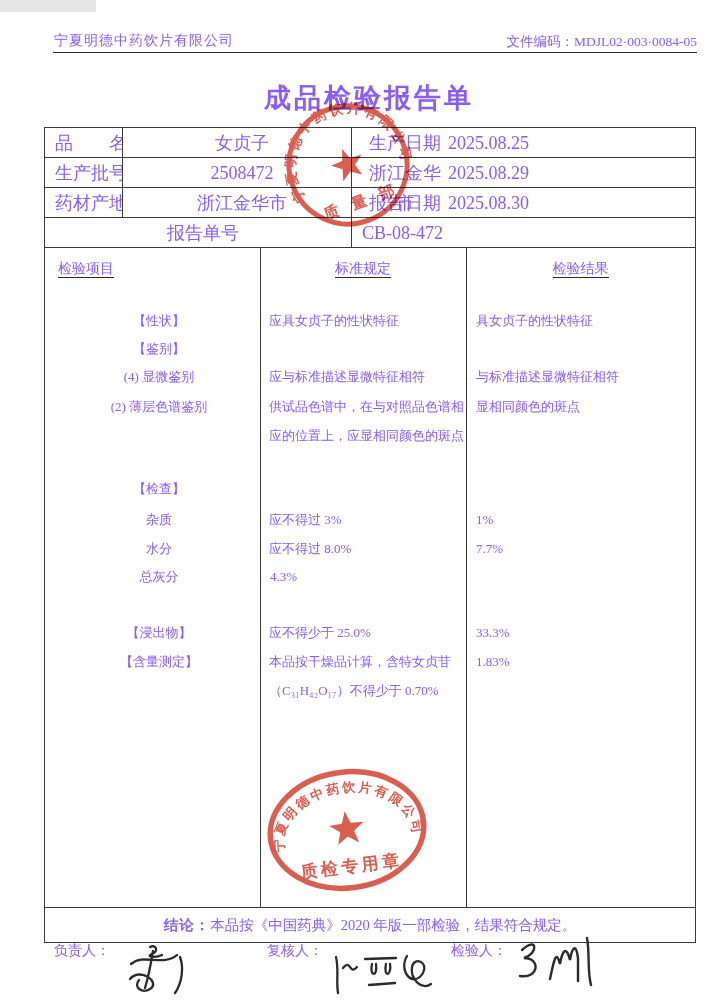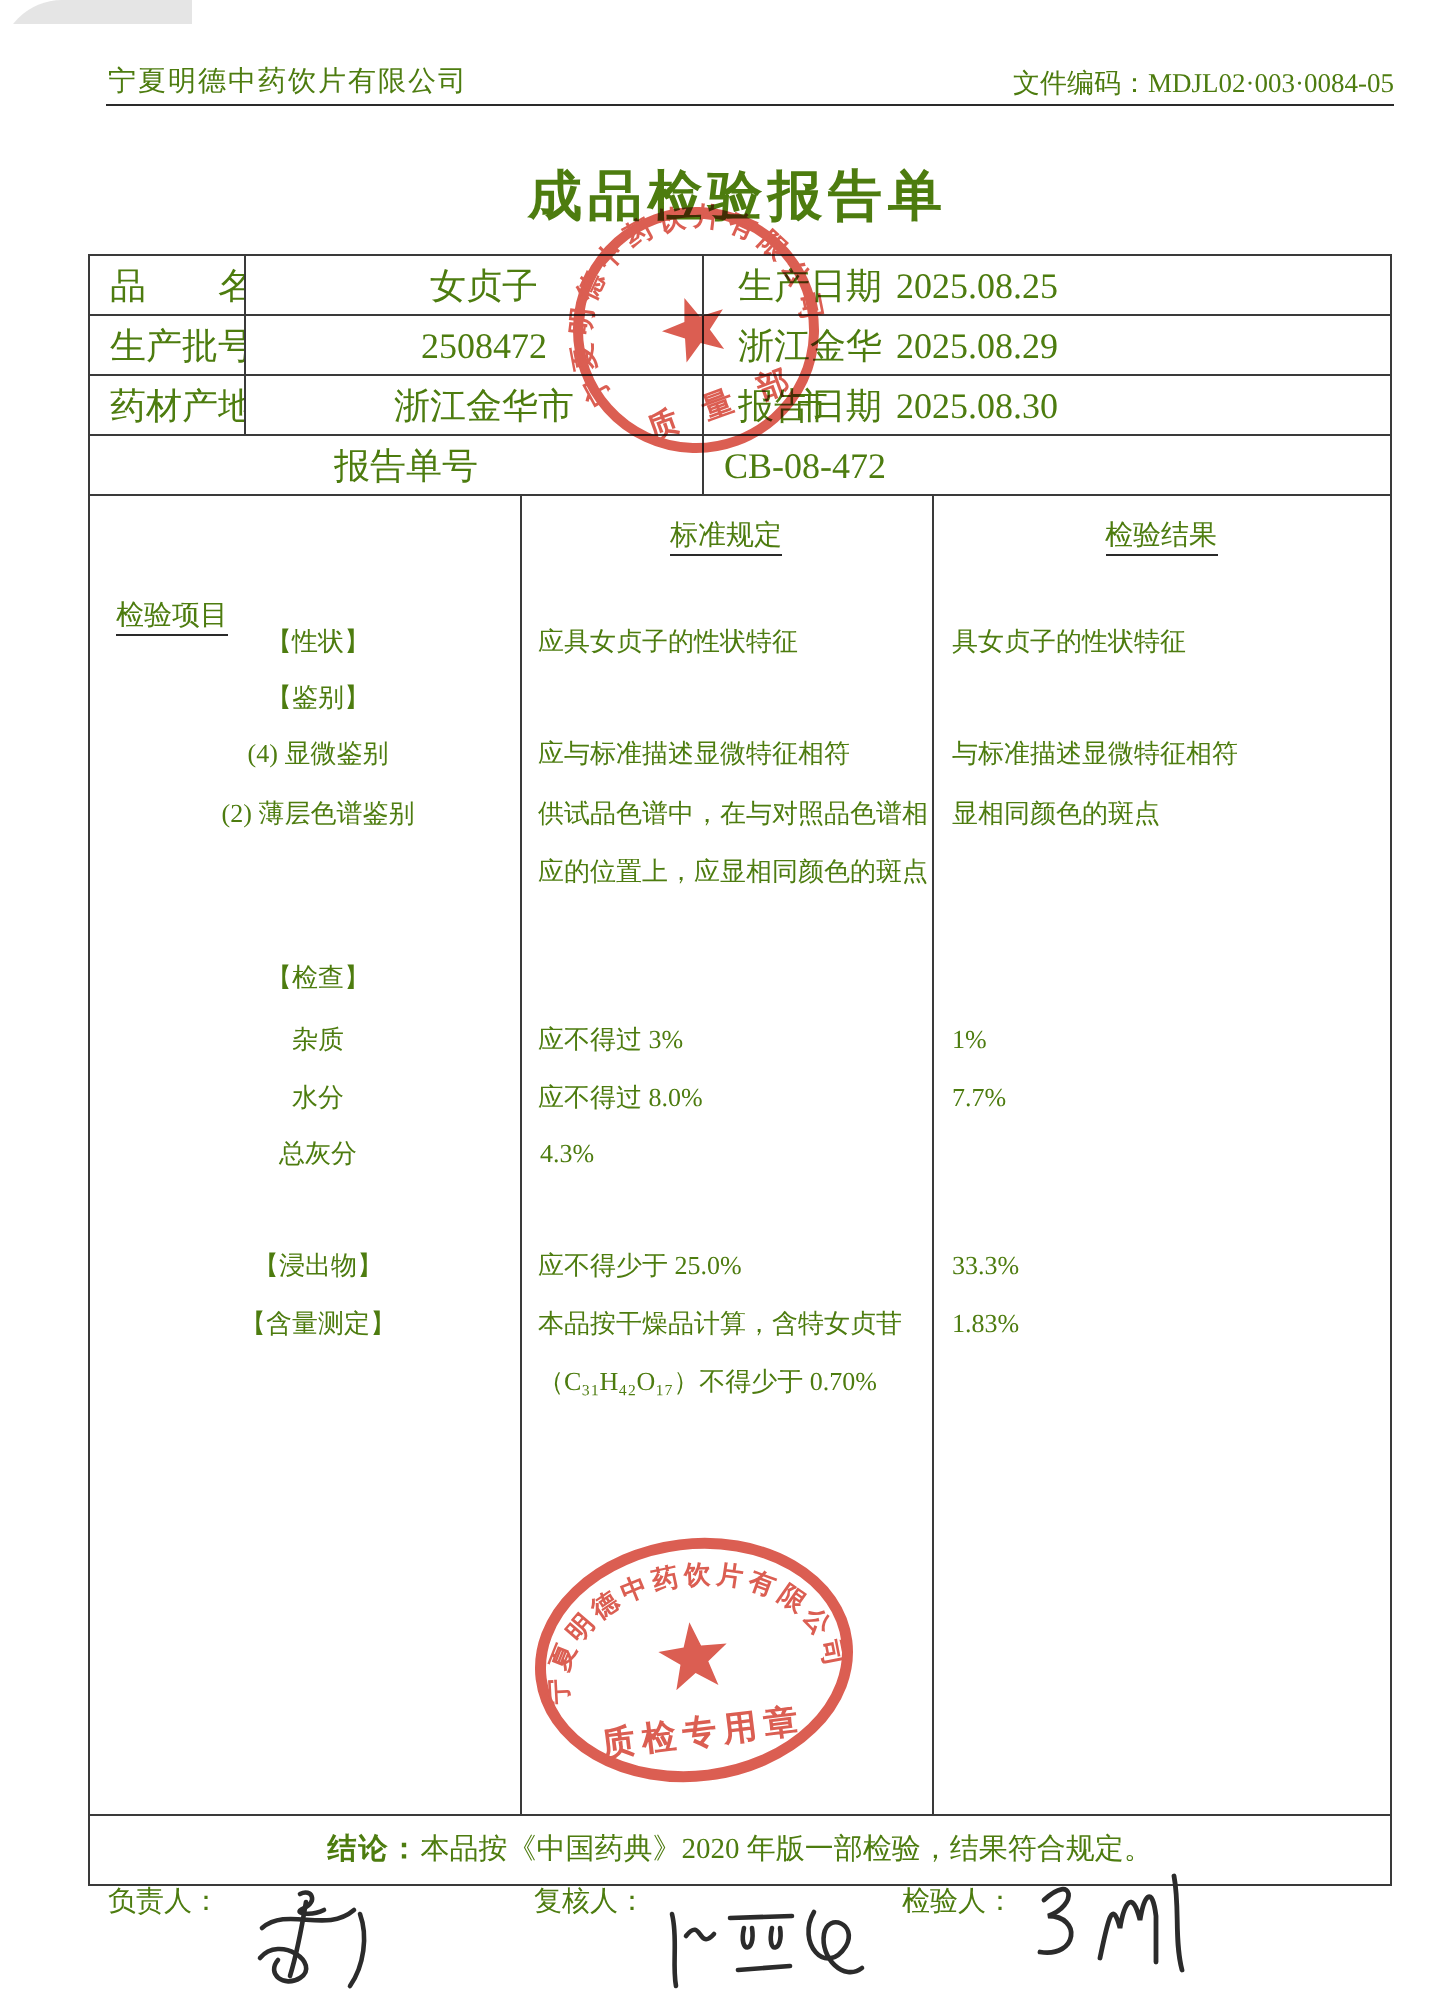--- a/index.html
+++ b/index.html
@@ -1,18 +1,18 @@
 <!DOCTYPE html>
 <html><head>
 <meta charset="utf-8">
 <style>
   html,body{margin:0;padding:0;background:#ffffff;}
   .page{
     position:relative;width:724px;height:1000px;background:#fff;overflow:hidden;
-    font-family:"Liberation Serif","DejaVu Serif",serif;color:#4d7c0f;border-radius:31px;
+    font-family:"Liberation Serif","DejaVu Serif",serif;color:#8b5cf6;
   }
   .artifact-top{position:absolute;left:0;top:0;width:96px;height:12px;background:#d7d7d7;opacity:.65;}
   .doc-header{position:absolute;left:54px;top:32px;width:643px;height:20px;font-size:14px;}
   .company-name{position:absolute;left:0;top:0;letter-spacing:1px;}
   .doc-code{position:absolute;right:0;top:1px;font-size:13.5px;}
   .header-rule{position:absolute;left:53px;top:52px;width:644px;height:0;border-top:1.6px solid #2a2a2a;}
   .report-title{position:absolute;left:44px;top:80px;width:650px;text-align:center;
     font-size:27px;font-weight:bold;letter-spacing:3px;}
   .doc-table{position:absolute;left:44px;top:127px;width:650px;border:1px solid #3a3a3a;}
   .info-row{display:flex;border-bottom:1px solid #3a3a3a;height:30px;line-height:30px;font-size:18px;box-sizing:border-box;text-align:center;}
@@ -20,21 +20,21 @@
   .cell{box-sizing:border-box;padding-left:10px;white-space:nowrap;overflow:hidden;}
   .c-label{width:78px;border-right:1px solid #3a3a3a;}
   .c-value{width:229px;border-right:1px solid #3a3a3a;}
   .c-right{flex:1;display:flex;}
   .c-right .lbl{width:96px;padding-left:10px;box-sizing:border-box;}
   .c-merged{width:307px;border-right:1px solid #3a3a3a;}
   .main-section{position:relative;height:659px;font-size:13px;}
   .vline{position:absolute;top:0;bottom:0;width:1px;background:#3a3a3a;}
   .v1{left:215px;} .v2{left:421px;}
   .col-head-row{position:absolute;left:0;top:10px;width:100%;display:flex;line-height:22px;font-size:14px;}
-  .ch1{width:215px;padding-left:13px;box-sizing:border-box;margin-top:40px;}
+  .ch1{width:215px;padding-left:13px;box-sizing:border-box;}
   .ch2{width:206px;text-align:center;}
   .ch3{flex:1;text-align:center;}
   .col-head-row .u{border-bottom:1px solid #2a2a2a;padding-bottom:1px;}
   .body-row{position:absolute;left:0;width:100%;display:flex;line-height:29px;}
   .b1{width:215px;padding-left:13px;box-sizing:border-box;white-space:nowrap;text-align:center;}
   .b2{width:206px;padding-left:9px;padding-right:1px;box-sizing:border-box;}
   .b3{flex:1;padding-left:10px;box-sizing:border-box;}
   .conclusion-row{border-top:1px solid #3a3a3a;height:34px;line-height:34px;text-align:center;font-size:14.5px;}
   .conclusion-row b{letter-spacing:1px;margin-top:16px;}
   .stamp{position:absolute;mix-blend-mode:multiply;opacity:.88;}

